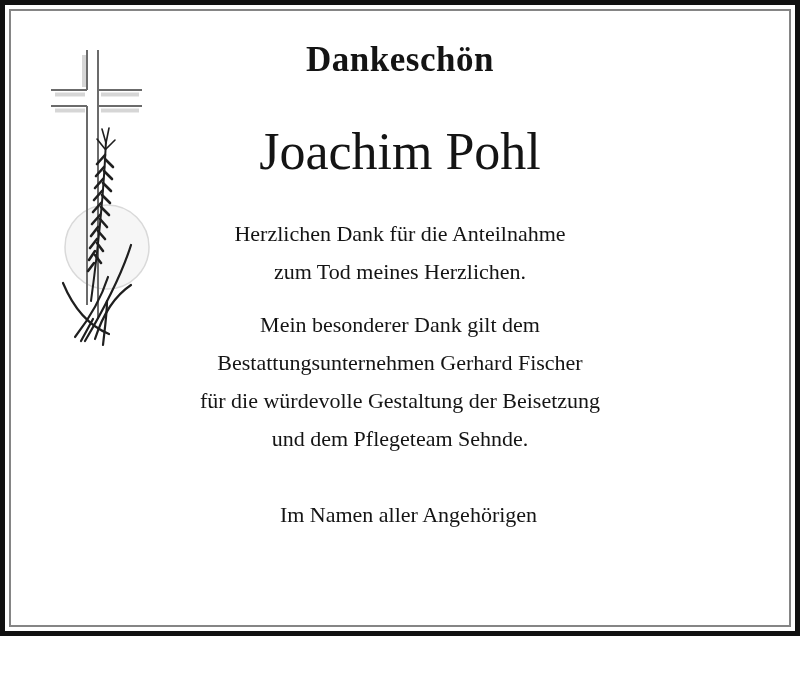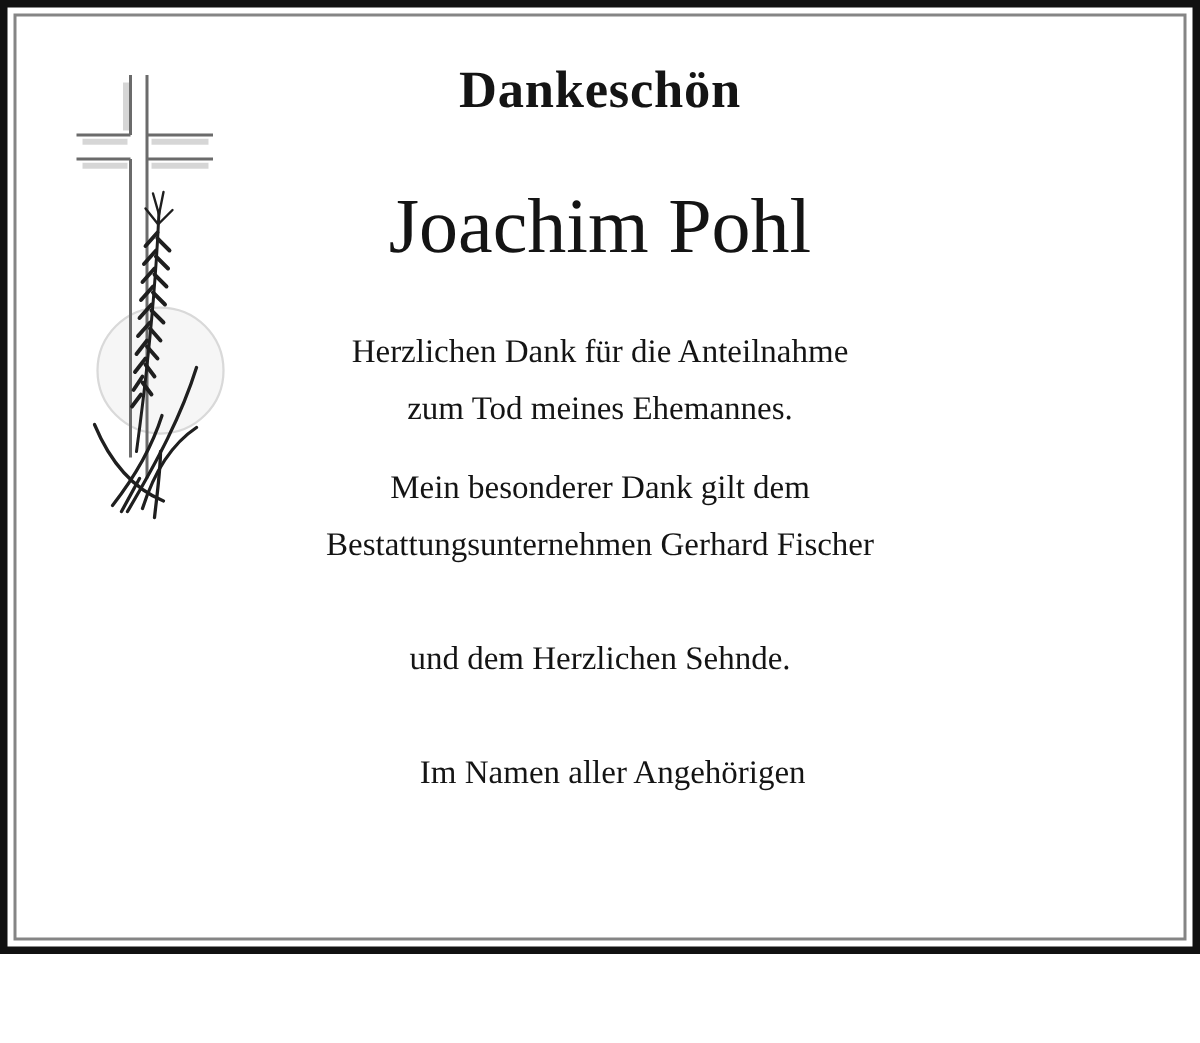--- a/index.html
+++ b/index.html
@@ -128,28 +128,28 @@
           </g>
         </g>
       </svg>
 
       <p class="header-line">Dankeschön</p>
 
       <p class="deceased-name">Joachim Pohl</p>
 
       <p class="para para-1">
         <span>Herzlichen Dank für die Anteilnahme</span><br>
-        <span>zum Tod meines Ehemannes.</span>
+        <span>zum Tod meines Herzlichen.</span>
       </p>
 
       <p class="para para-2">
         <span>Mein besonderer Dank gilt dem</span><br>
         <span>Bestattungsunternehmen Gerhard Fischer</span><br>
-        <br>
-        <span>und dem Herzlichen Sehnde.</span>
+        <span>für die würdevolle Gestaltung der Beisetzung</span><br>
+        <span>und dem Pflegeteam Sehnde.</span>
       </p>
 
       <p class="para para-3">
         <span>Im Namen aller Angehörigen</span><br>
       </p>
 
 
     </div>
   </div>
 </div>

